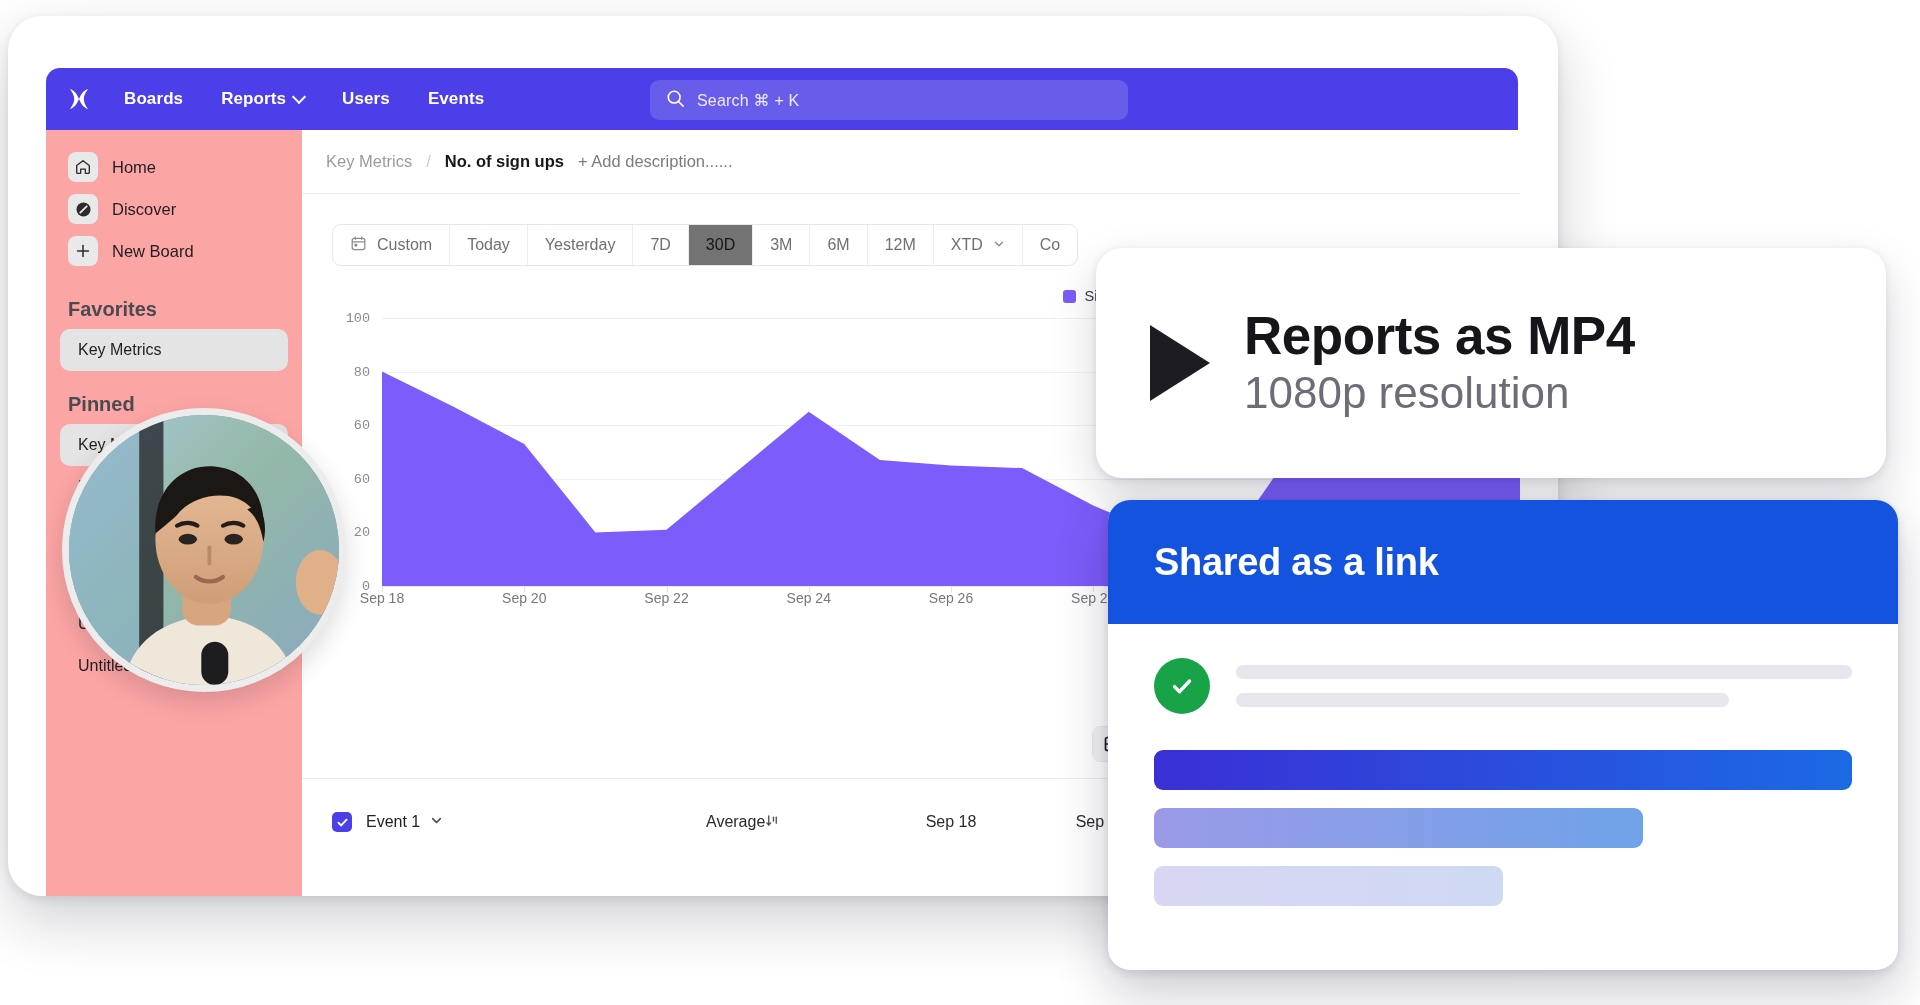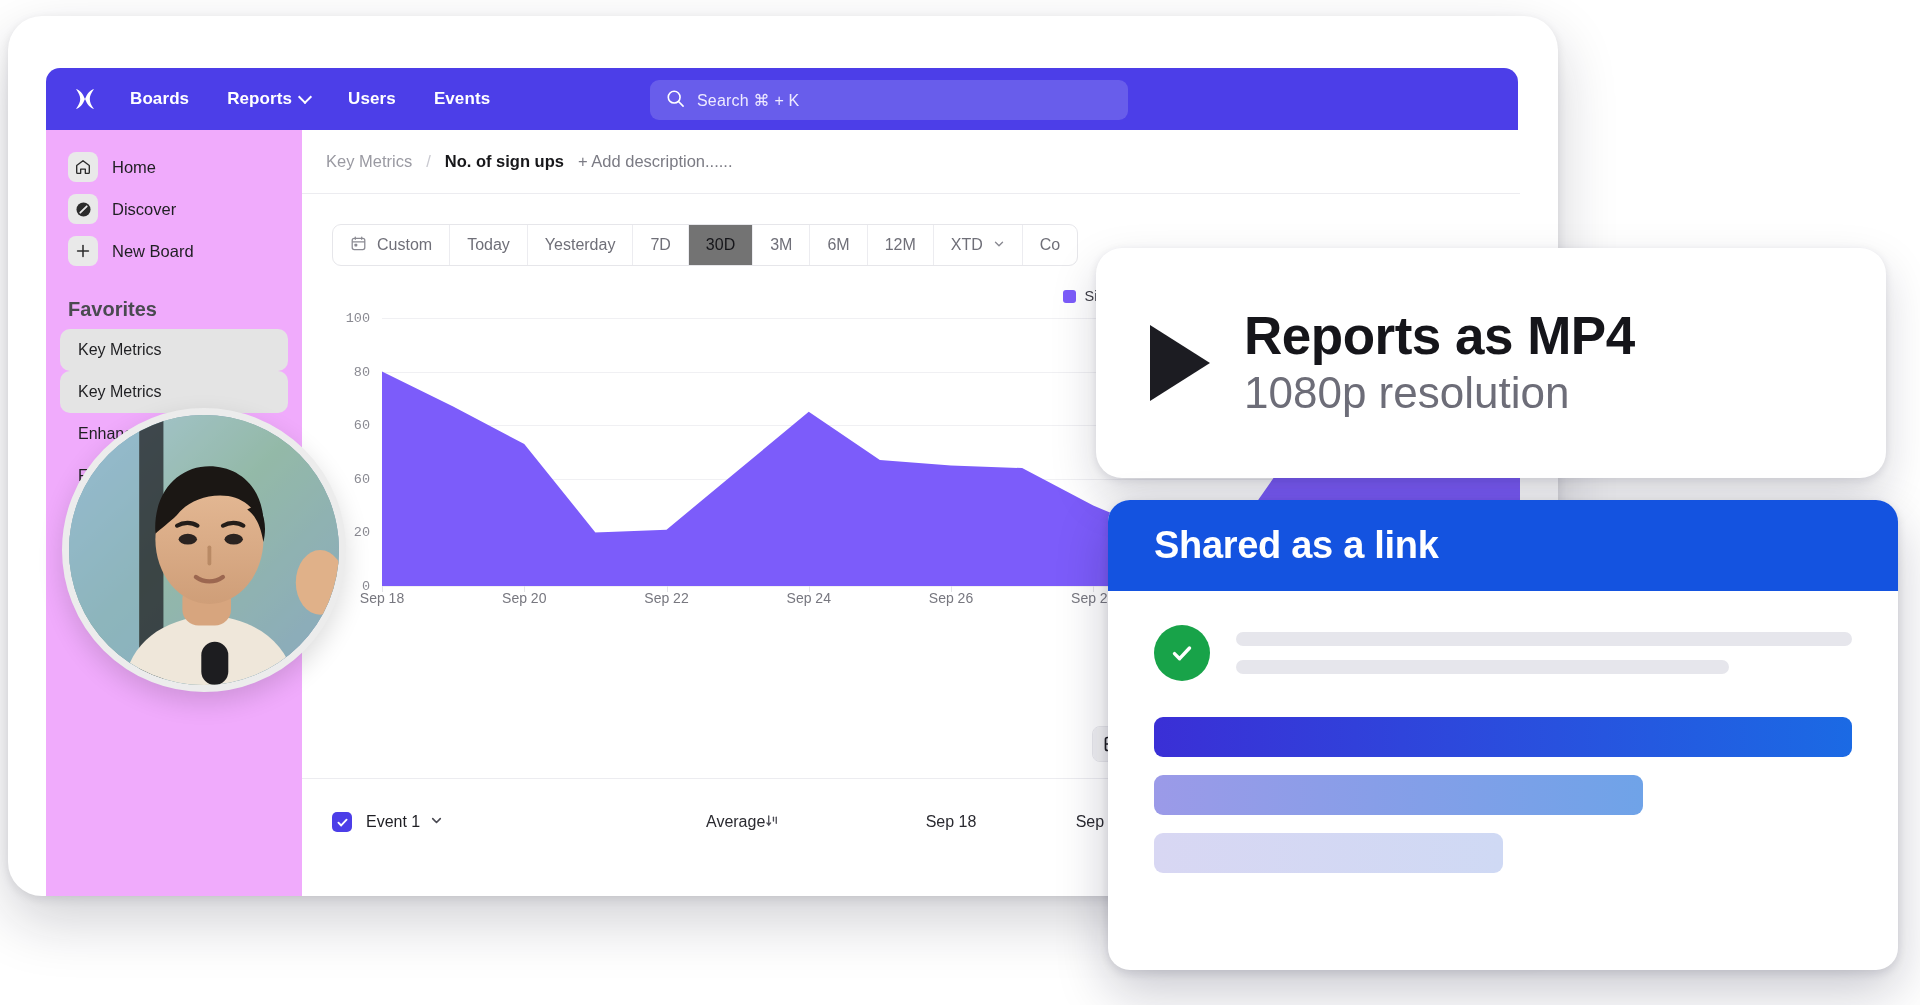--- a/index.html
+++ b/index.html
@@ -17,21 +17,21 @@
     background: #ffffff; border-radius: 34px;
     box-shadow: 0 24px 60px rgba(20,20,40,.20), 0 3px 10px rgba(20,20,40,.10);
     overflow: hidden;
   }
   .app-inner { position:absolute; inset: 0; }
 
   
   .topnav {
     position:absolute; left:38px; top:52px; width:1472px; height:62px;
     background:#4c3ee8; border-radius: 14px 14px 0 0;
-    display:flex; align-items:center; padding: 0 22px;
+    display:flex; align-items:center; padding: 0 16px;
   }
   .logo {
     width:34px; height:34px; margin-right: 28px;
     display:flex; align-items:center; justify-content:center;
     color:#fff; flex:none;
   }
   .nav-links { display:flex; align-items:center; gap: 38px; }
   .nav-link {
     color:#ffffff; font-size:17px; font-weight:600; letter-spacing:.1px;
     display:flex; align-items:center; gap:8px; cursor:pointer; white-space:nowrap;
@@ -45,21 +45,21 @@
   .searchbar {
     position:absolute; left:604px; top:12px; width:478px; height:40px;
     background: rgba(255,255,255,.16); border-radius: 9px;
     display:flex; align-items:center; padding: 0 16px; gap:12px; cursor:text;
   }
   .search-ph { color: #eeeaff; font-size:16px; letter-spacing:.2px; }
 
   
   .sidebar {
     position:absolute; left:38px; top:114px; width:256px; bottom:0;
-    background:#f0abfc;
+    background:#fca5a5;
   }
   .side-top { padding: 16px 14px 4px 14px; }
   .side-item {
     display:flex; align-items:center; gap:14px;
     height:42px; padding: 0 8px; border-radius:9px; cursor:pointer;
   }
   .side-ico {
     width:30px; height:30px; border-radius:8px; background:#e9e9e9;
     display:flex; align-items:center; justify-content:center; flex:none;
     color:#2c2c2c;
@@ -169,21 +169,21 @@
   .mp4-title { font-size:53px; font-weight:800; color:#15151a; letter-spacing:-0.5px; line-height:1.05; }
   .mp4-sub { font-size:44px; font-weight:400; color:#6d6d78; line-height:1.15; margin-top:4px; }
 
   
   .card-share {
     position:absolute; left:1108px; top:500px; width:790px; height:470px;
     background:#ffffff; border-radius:22px; overflow:hidden;
     box-shadow: 0 22px 52px rgba(15,15,45,.22), 0 3px 10px rgba(15,15,45,.12);
   }
   .share-head {
-    height:91px; background:#1453e0; display:flex; align-items:center; padding: 0 46px;
+    height:124px; background:#1453e0; display:flex; align-items:center; padding: 0 46px;
   }
   .share-title { color:#fff; font-size:38px; font-weight:800; letter-spacing:-.3px; }
   .share-body { padding: 34px 46px 0 46px; }
   .chk-row { display:flex; align-items:center; gap:26px; }
   .chk-circle {
     width:56px; height:56px; border-radius:50%; background:#18a349; flex:none;
     display:flex; align-items:center; justify-content:center;
   }
   .chk-lines { flex:1; display:flex; flex-direction:column; gap:14px; }
   .skel { height:14px; border-radius:8px; background:#e6e6ec; }
@@ -273,20 +273,21 @@
             </span>
             <span class="side-label">New Board</span>
           </div>
         </div>
 
         <div class="side-section">Favorites</div>
         <div class="side-sub active">
           <span>Key Metrics</span>
         </div>
 
+        <div class="side-section">Pinned</div>
         <div class="side-sub active">
           <span>Key Metrics</span>
         </div>
         <div class="side-sub">
           <span>Enhance</span>
         </div>
         <div class="side-sub">
           <span>Fe</span>
         </div>
 

